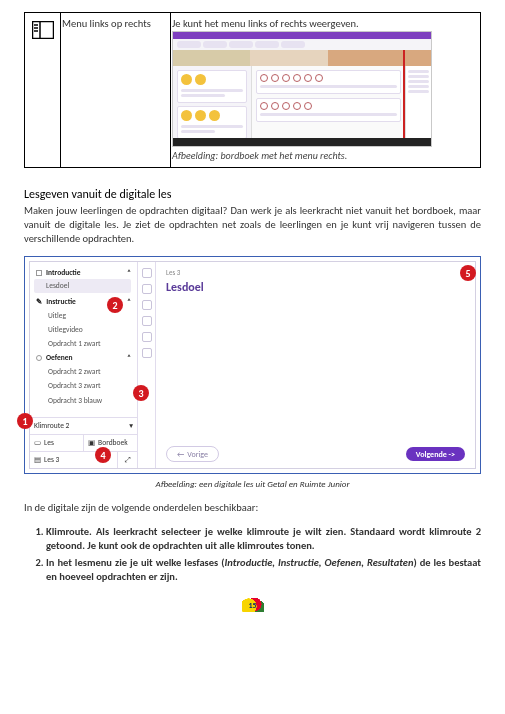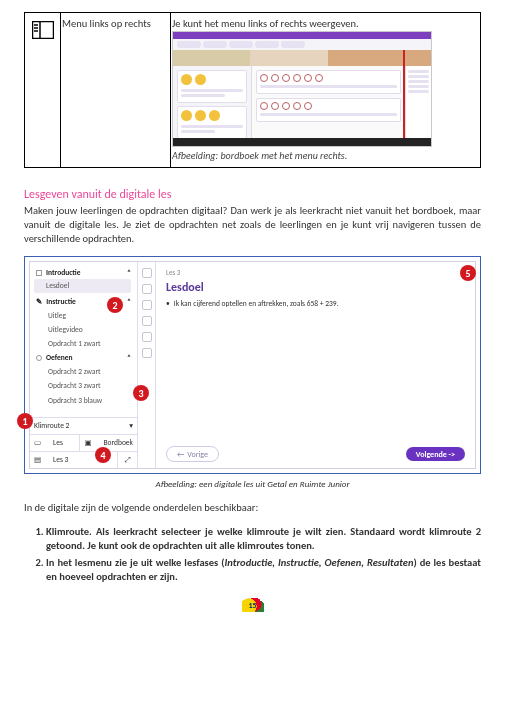--- a/index.html
+++ b/index.html
@@ -20,21 +20,21 @@
   table.outer td {
     border: 1px solid #000;
     padding: 4px 1px;
     vertical-align: top;
     font-size: 10.5px;
   }
   table.outer td.icon-cell { width: 36px; text-align: center; padding-top: 8px; }
   table.outer td.name-cell { width: 110px; }
 
   h3.section {
-    color: #ec4899;
+    color: #000000;
     font-size: 12px;
     font-weight: 500;
     margin-bottom: 2px;
   }
   p.body { font-size: 10.5px; margin-bottom: 10px; text-align: justify; }
 
   
   .fig1 {
     width: 260px;
     height: 116px;
@@ -78,21 +78,21 @@
     width: 108px; border-right:1px solid #e1dced; display:flex; flex-direction:column;
   }
   .fig2 .nav-top { flex:1; overflow:hidden; padding: 4px 6px; }
   .fig2 .navline { display:flex; align-items:center; gap:4px; padding: 2px 0; color:#555; font-size:7.5px; }
   .fig2 .navline.h { font-weight:700; color:#222; }
   .fig2 .navline .sq { width:6px; height:6px; border:1px solid #999; }
   .fig2 .navline.sel { background:#edeaf4; border-radius:2px; padding:2px; margin:-2px 0 2px -2px; }
   .fig2 .navline.sub { padding-left:12px; }
   .fig2 .nav-bottom { border-top:1px solid #e1dced; font-size:7.5px; }
   .fig2 .nb-row { display:flex;  }
-  .fig2 .nb-cell { flex:1; padding:3px 4px; display:flex; align-items:center; gap:12px; }
+  .fig2 .nb-cell { flex:1; padding:3px 4px; display:flex; align-items:center; gap:3px; }
   .fig2 .nb-cell + .nb-cell { border-left:1px solid #e1dced; }
   .fig2 .nb-row + .nb-row .nb-cell { border-top:1px solid #e1dced; }
   .fig2 .vtools { width:18px; border-right:1px solid #e1dced; display:flex; flex-direction:column; align-items:center; padding-top:6px; gap:6px; }
   .fig2 .vt { width:10px; height:10px; border:1px solid #c9c3da; border-radius:2px; background:#fff; }
   .fig2 .content { flex:1; padding: 6px 10px 16px 10px; position:relative; }
   .fig2 .les-label { font-size:7px; color:#888; }
   .fig2 .les-title { font-size:12px; font-weight:700; color:#5a3b99; margin:1px 0 4px 0; }
   .fig2 .goal { font-size:7.5px; display:flex; align-items:flex-start; gap:4px; }
   .fig2 .goal::before { content:"•"; }
   .fig2 .btnbar { position:absolute; left:10px; right:10px; bottom:6px; display:flex; justify-content:space-between; align-items:center; }
@@ -270,23 +270,20 @@
       <div class="vt"></div>
       <div class="vt"></div>
       <div class="vt"></div>
       <div class="vt"></div>
       <div class="vt"></div>
     </div>
 
     <div class="content">
       <div class="les-label">Les 3</div>
       <div class="les-title">Lesdoel</div>
-      <div class="goal">
-          <span>Ik kan cijferend optellen en aftrekken, zoals 658 + 239.</span>
-        </div>
       <div class="btnbar">
         <div class="btn-prev">
             <span>←</span>
             <span>Vorige</span>
           </div>
         <div class="btn-next">Volgende -&gt;</div>
       </div>
     </div>
   </div>
 </div>

